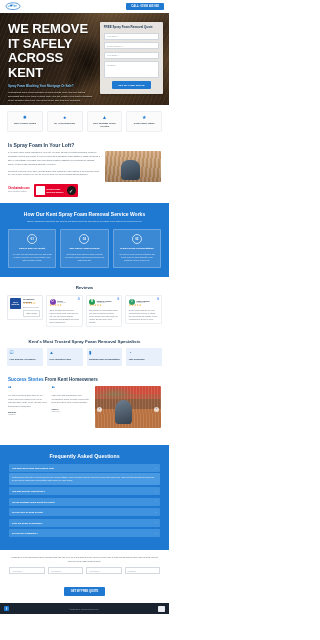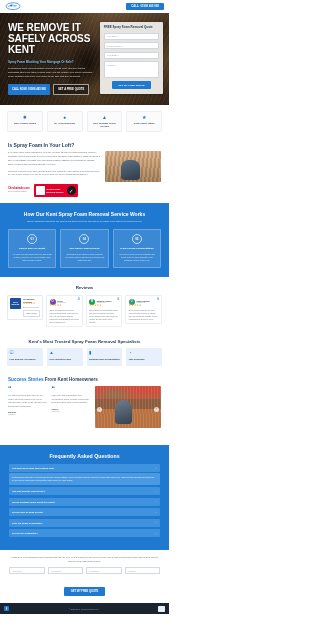--- a/index.html
+++ b/index.html
@@ -40,21 +40,21 @@
       radial-gradient(ellipse 14px 22px at 44% 72%, rgba(18,12,8,.7), transparent 70%),
       radial-gradient(ellipse 40px 18px at 80% 78%, rgba(95,72,46,.35), transparent 70%);
   }
   .hero::after {
     content: ""; position: absolute; inset: 0;
     background: repeating-linear-gradient(112deg, rgba(255,255,255,.045) 0 1px, transparent 1px 4px);
   }
   .hero-inner { position: relative; z-index: 3; display: flex; padding: 9px 6px 0 8px; gap: 5px; }
   .hero-left { width: 88px; }
   .hero-h1 {
-    color: #fff; font-size: 10px; font-weight: bold; line-height: 1.12;
+    color: #fff; font-size: 13px; font-weight: bold; line-height: 1.12;
     letter-spacing: -.1px; text-shadow: 0 1px 2px rgba(0,0,0,.55);
   }
   .hero-sub {
     color: #7fc0ef; font-size: 3px; font-weight: bold; margin-top: 4px;
     text-shadow: 0 1px 1px rgba(0,0,0,.6);
   }
   .hero-p {
     color: #e2dcd4; font-size: 2.4px; line-height: 1.65; margin-top: 3px;
     text-shadow: 0 1px 1px rgba(0,0,0,.7);
   }

